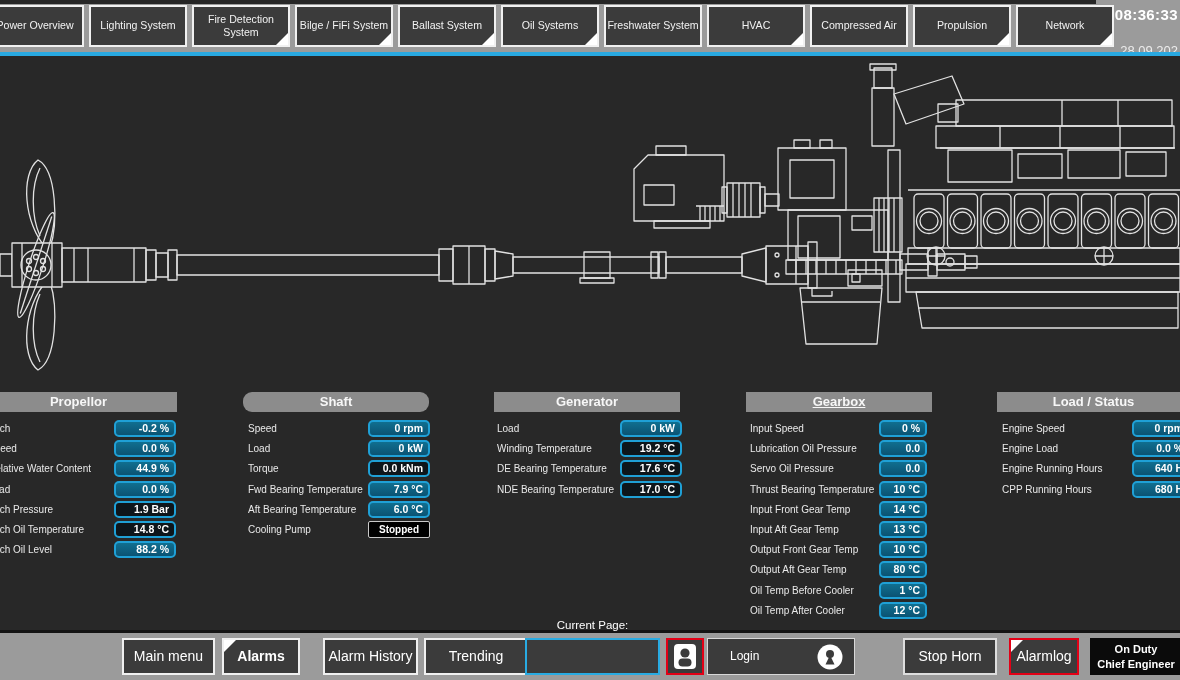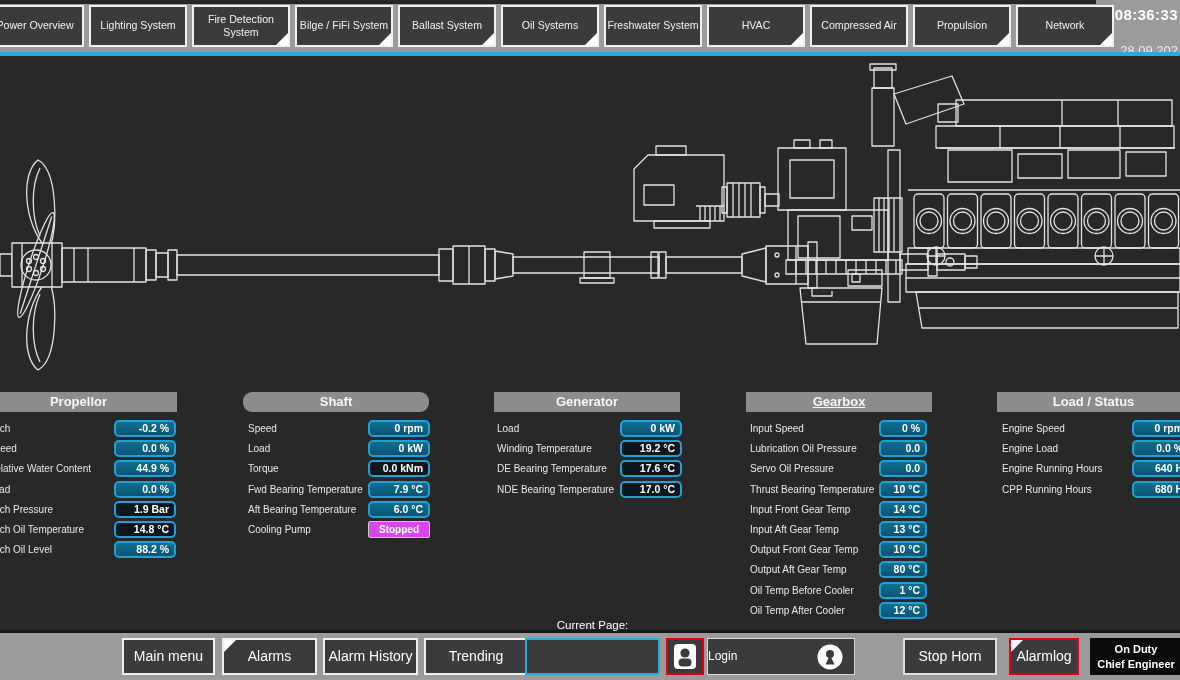--- a/index.html
+++ b/index.html
@@ -28,21 +28,21 @@
   .panel .hd{position:absolute;top:0;height:20px;background:#8c8c8c;color:#f7f7f7;
        font-size:13px;font-weight:bold;text-align:center;line-height:20px;}
   .panel .rows{position:absolute;top:28px;left:0;right:0;display:flex;flex-direction:column;gap:3.2px;}
   .row{display:flex;align-items:center;height:17px;}
   .row .lbl{color:#e9e9e9;font-size:10px;white-space:nowrap;}
   .val{box-sizing:border-box;margin-left:auto;width:62px;height:17px;flex:0 0 auto;
        border:2px solid #1fa0d6;border-radius:5px;color:#fff;font-size:10.5px;font-weight:bold;
        text-align:right;padding:0 5px;line-height:13px;overflow:hidden;}
   .val.filled{background:linear-gradient(#106f90,#0b5373);}
   .val.plain{background:#0e161b;}
-  .val.status{border:1px solid #c9c9c9;border-radius:2px;background:#d946ef;
+  .val.status{border:1px solid #c9c9c9;border-radius:2px;background:#000000;
        text-align:center;font-size:10px;line-height:15px;padding:0 2px;}
   #panel-propellor{left:-12px;width:188px;}
   #panel-propellor .hd{left:-8px;width:197px;}
   #panel-shaft{left:248px;width:182px;}
   #panel-shaft .hd{left:-5px;width:186px;border-radius:9px;}
   #panel-generator{left:497px;width:185px;}
   #panel-generator .hd{left:-3px;width:186px;}
   #panel-gearbox{left:750px;width:177px;}
   #panel-gearbox .hd{left:-4px;width:186px;text-decoration:underline;}
   #panel-gearbox .val{width:48px;}
@@ -52,27 +52,27 @@
 
   
   .bottombar{position:absolute;left:0;top:630px;width:1180px;height:50px;background:#9b9b9b;
        border-top:3px solid #141414;box-sizing:border-box;}
   .bbtn{position:absolute;top:5px;height:37px;background:#3b3b3b;border:2px solid #f0f0f0;
        color:#fff;font-size:14px;display:flex;align-items:center;justify-content:center;
        text-align:center;box-sizing:border-box;line-height:1.3;}
   .bbtn .fold-tl{position:absolute;top:0;left:0;width:0;height:0;
        border-top:12px solid #fff;border-right:12px solid transparent;}
   #btn-mainmenu{left:122px;width:93px;}
-  #btn-alarms{left:222px;width:95px;}
+  #btn-alarms{left:222px;width:78px;font-weight:bold;}
   #btn-history{left:323px;width:95px;}
   #btn-trending{left:424px;width:104px;}
   #btn-currentpage{left:525px;width:135px;border-color:#29abe2;flex-direction:column;font-size:11.5px;gap:47px;}
   #btn-user{left:666px;width:38px;border-color:#e30016;}
   #btn-login{left:707px;width:148px;border:1px solid #d8d8d8;justify-content:flex-start;
-       font-size:12px;position:absolute;}
+       padding-left:22px;font-size:12px;position:absolute;}
   #btn-login .keyicon{position:absolute;right:11px;top:5px;}
   #btn-stophorn{left:903px;width:94px;border-color:#dedede;}
   #btn-alarmlog{left:1009px;width:70px;border-color:#e30016;}
   #btn-onduty{left:1090px;width:92px;background:#0b0b0b;border:none;flex-direction:column;
        font-size:11px;font-weight:bold;}
 </style>
 </head>
 <body>
 
 <div class="topbar">

